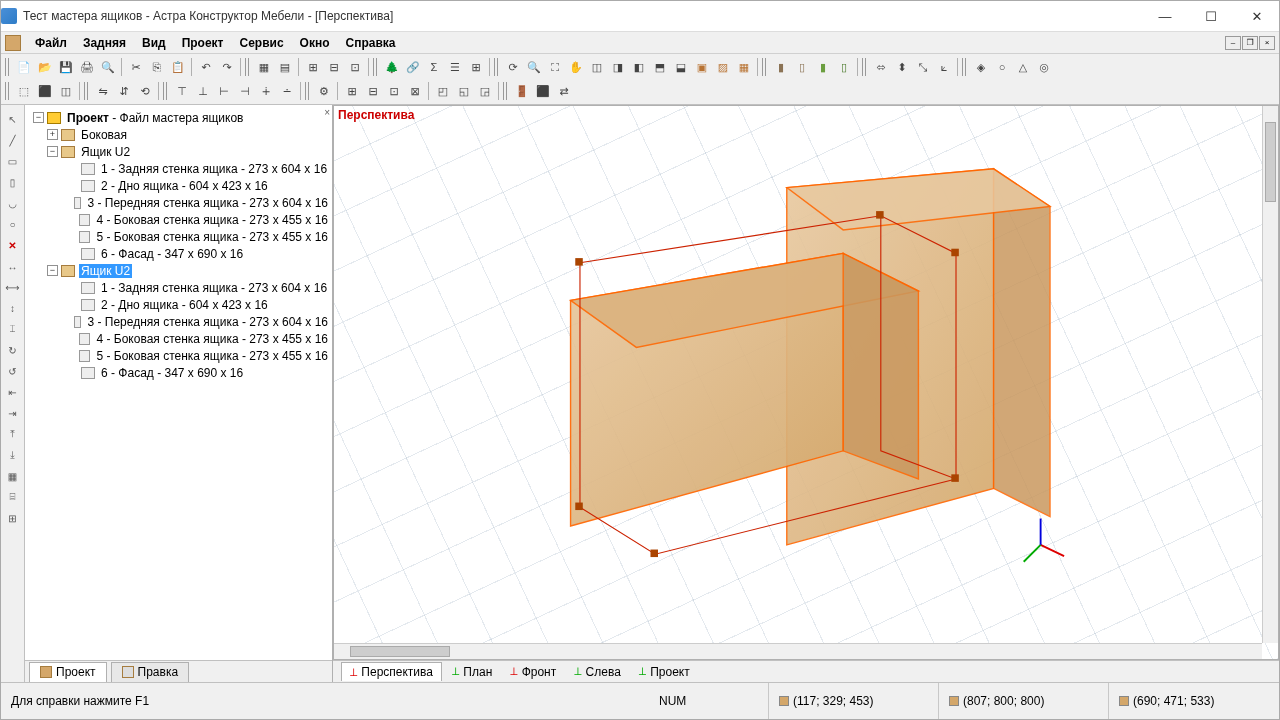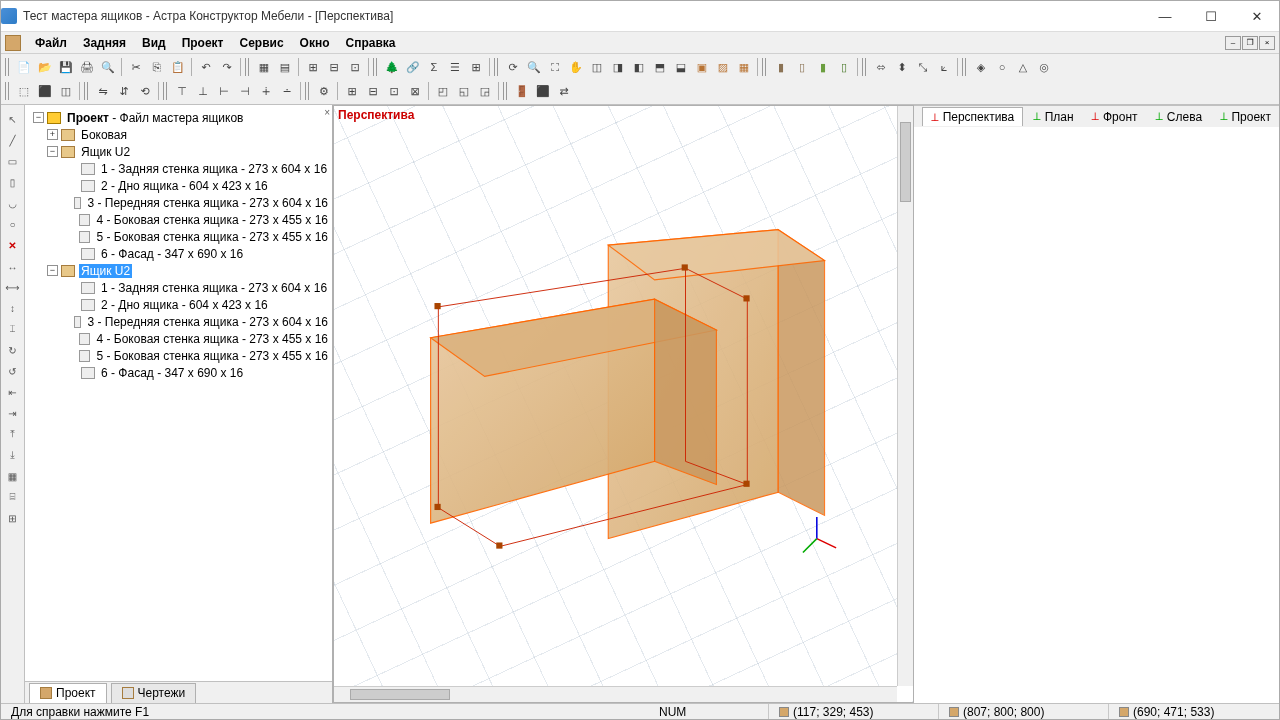--- a/index.html
+++ b/index.html
@@ -49,40 +49,40 @@
 .indent-1 { padding-left: 6px; }
 .indent-2 { padding-left: 20px; }
 .indent-3 { padding-left: 40px; align-items: center; }
 
 .tree-tabs { height: 22px; border-top: 1px solid #c0c0c0; display: flex; align-items: center; background: #f0f0f0; }
 .tree-tab { padding: 2px 10px; display: flex; align-items: center; gap: 4px; border: 1px solid #b0b0b0; border-bottom: none; background: #fff; margin-left: 4px; height: 20px; }
 .tree-tab.inactive { background: #e8e8e8; }
 .tree-tab .ti { width: 12px; height: 12px; background: #d4a76a; border: 1px solid #a67c3e; }
 
 
-.viewport-wrap { flex: 1; display: flex; min-width: 0; }
+.viewport-wrap { flex: 1; display: flex; flex-direction: column; min-width: 0; }
 .viewport { flex: 1; position: relative; background: #fff; overflow: hidden; border: 1px solid #b0b0b0; margin: 0; }
 .viewport .vp-title { position: absolute; top: 2px; left: 4px; color: #c00; font-weight: bold; z-index: 5; }
 .grid-bg { position: absolute; inset: 0; background:
   repeating-linear-gradient(65deg, rgba(150,170,190,0.25) 0 1px, transparent 1px 50px),
   repeating-linear-gradient(-25deg, rgba(150,170,190,0.25) 0 1px, transparent 1px 50px);
 }
 .model { position: absolute; left: 10%; top: 8%; width: 80%; height: 85%; }
 .scrollbar-v { position: absolute; right: 0; top: 0; bottom: 16px; width: 16px; background: #f0f0f0; border-left: 1px solid #ccc; }
 .scrollbar-h { position: absolute; bottom: 0; left: 0; right: 16px; height: 16px; background: #f0f0f0; border-top: 1px solid #ccc; }
 .sb-thumb-v { position: absolute; left: 2px; right: 2px; top: 16px; height: 80px; background: #cdcdcd; border: 1px solid #aaa; }
 .sb-thumb-h { position: absolute; top: 2px; bottom: 2px; left: 16px; width: 100px; background: #cdcdcd; border: 1px solid #aaa; }
 
 .view-tabs { height: 22px; background: #f0f0f0; border-top: 1px solid #c0c0c0; display: flex; align-items: center; padding-left: 8px; gap: 2px; }
 .view-tab { padding: 2px 8px; display: flex; align-items: center; gap: 4px; }
 .view-tab.active { background: #fff; border: 1px solid #b0b0b0; border-bottom: none; }
 .axis-ico { font-size: 11px; }
 
 
-.statusbar { height: 16px; background: #f0f0f0; border-top: 1px solid #c0c0c0; display: flex; align-items: flex-start; font-size: 11px; }
+.statusbar { height: 37px; background: #f0f0f0; border-top: 1px solid #c0c0c0; display: flex; align-items: flex-start; font-size: 11px; }
 .statusbar .cell { padding: 0 10px; border-right: 1px solid #c8c8c8; height: 100%; display: flex; align-items: center; gap: 4px; }
 .statusbar .cell.fill { flex: 1; border-right: none; }
 .cube-ico { width: 10px; height: 10px; border: 1px solid #888; background: #d4a76a; display: inline-block; }
 </style>
 </head>
 <body>
 
 <div class="titlebar">
   <span class="app-icon"></span>
   <span class="title">Тест мастера ящиков - Астра Конструктор Мебели - [Перспектива]</span>
@@ -323,21 +323,21 @@
           </div>
         </div>
     </div>
     <div class="tree-tabs">
       <div class="tree-tab">
         <span class="ti"></span>
         <span>Проект</span>
       </div>
       <div class="tree-tab inactive">
         <span class="ti" style="background:#ddd"></span>
-        <span>Чертежи</span>
+        <span>Правка</span>
       </div>
     </div>
   </div>
 
   <div class="viewport-wrap">
     <div class="viewport">
       <div class="grid-bg"></div>
       <span class="vp-title">Перспектива</span>
       <svg class="model" viewBox="0 0 600 500">
 

